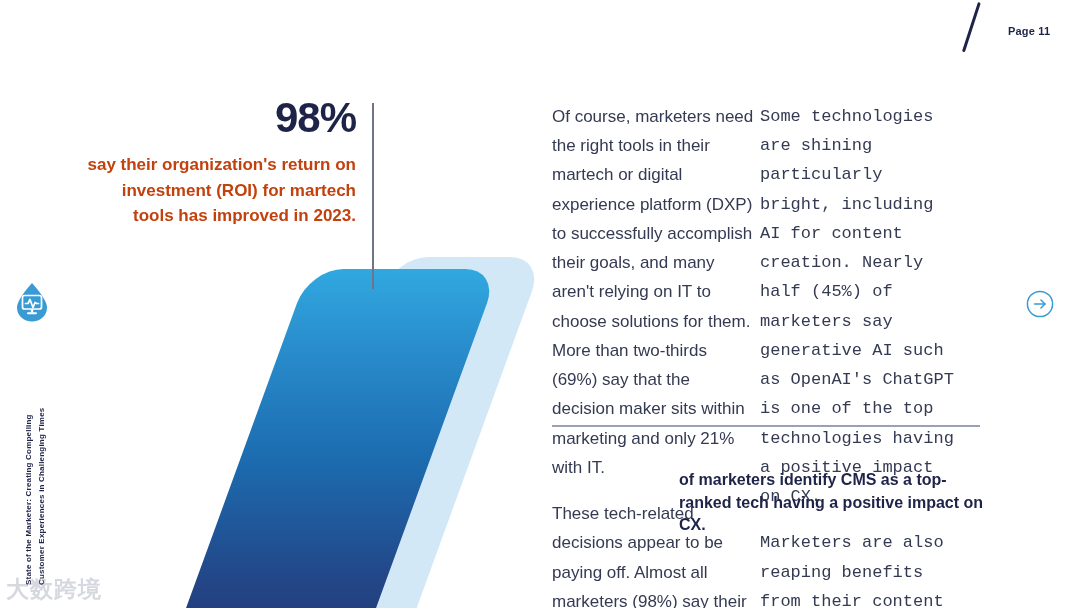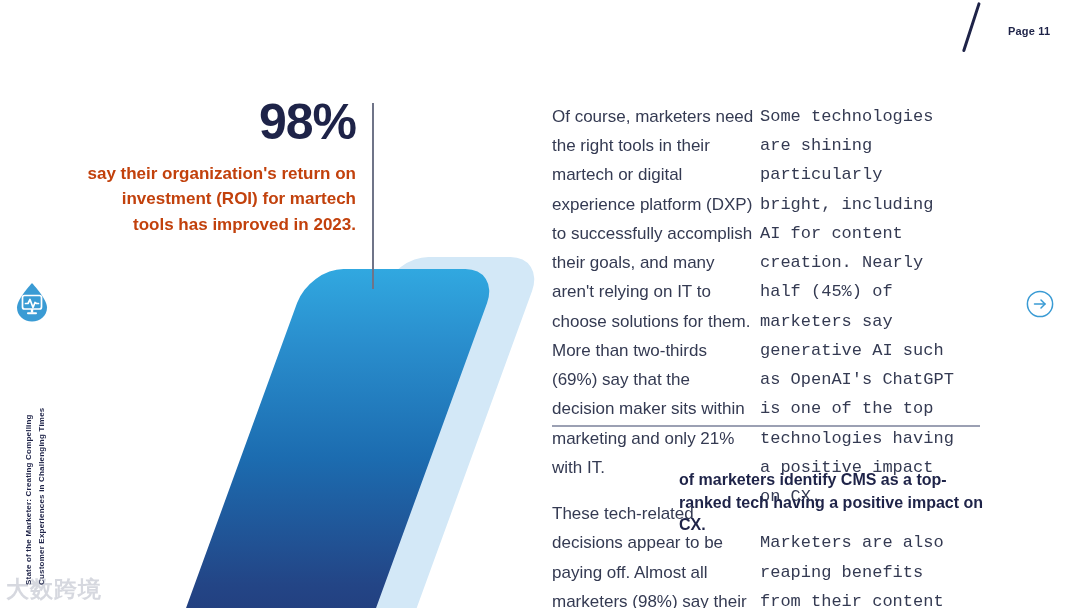--- a/index.html
+++ b/index.html
@@ -75,21 +75,21 @@
 
   
   .headline-block {
     position: absolute;
     left: 80px;
     top: 96px;
     width: 276px;
     text-align: right;
   }
   .stat-big {
-    font-size: 50px;
+    font-size: 42px;
     font-weight: bold;
     color: #1e2348;
     letter-spacing: -1px;
     line-height: 1.05;
     margin: 0 0 12px 0;
   }
   .stat-sub {
     font-size: 17px;
     font-weight: bold;
     color: #c2410c;

